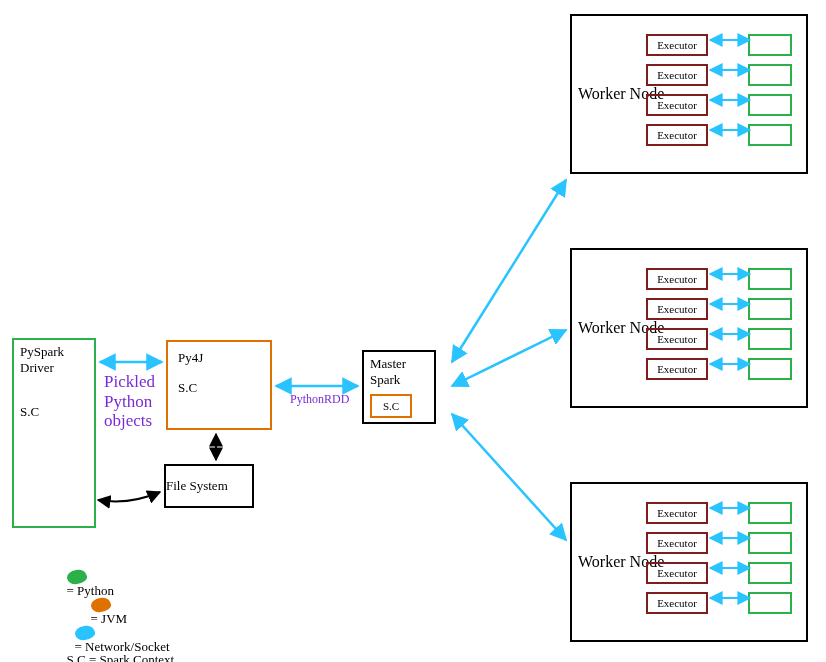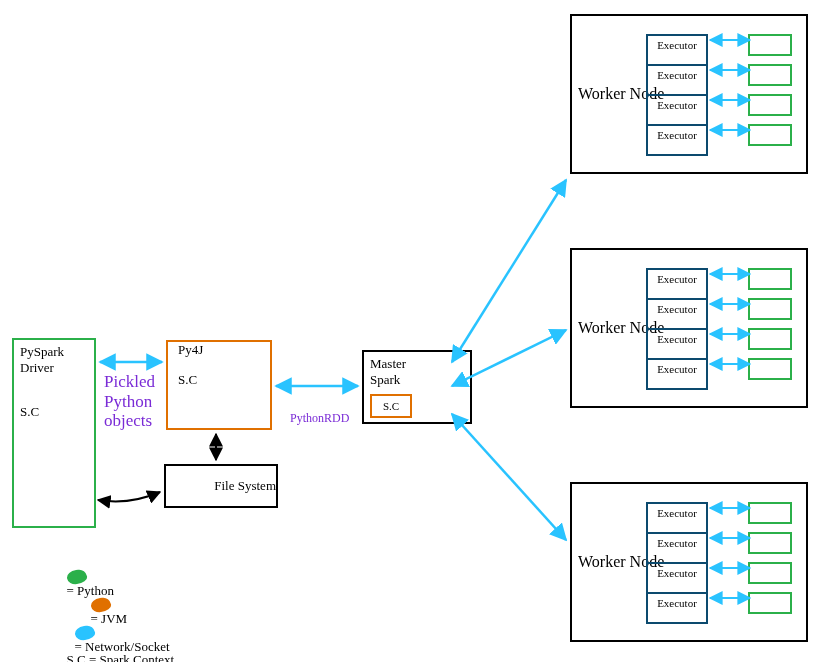--- a/index.html
+++ b/index.html
@@ -22,60 +22,60 @@
   .legend-blot {
     display: inline-block;
     width: 20px; height: 14px;
     border-radius: 50% 40% 55% 45% / 45% 55% 40% 50%;
     vertical-align: middle;
     margin-right: 8px;
     transform: rotate(-8deg);
   }
   svg.arrows { position: absolute; top: 0; left: 0; pointer-events: none; }
   .exec-row { position: relative; height: 26px; margin: 4px 0; }
-  .exec-box { position: absolute; width: 62px; height: 32px;
-              border: 2px solid #0c4a6e; font-size: 11px;
+  .exec-box { position: absolute; width: 62px; height: 22px;
+              border: 2px solid #7f1d1d; font-size: 11px;
               text-align: center; line-height: 18px; font-family: Liberation Serif, serif; }
   .py-box { position: absolute; width: 44px; height: 22px;
             border: 2px solid #2bb04a; right: 8px; }
   .worker-inner { position: absolute; left: 6px; top: 50%; transform: translateY(-50%);
                   font-size: 16px; line-height: 1.1; }
 </style>
 </head>
 <body>
 
 <div class="box green" style="left:12px; top:338px; width:84px; height:190px; padding:4px 6px;">
   <div>PySpark</div>
   <div>Driver</div>
   <div style="height:28px"></div>
   <div>S.C</div>
 </div>
 
-<div class="box orange" style="left:166px; top:340px; width:106px; height:90px; padding:0 10px;">
+<div class="box orange" style="left:166px; top:340px; width:106px; height:90px; padding:8px 10px;">
   <div>Py4J</div>
   <div style="height:14px"></div>
   <div>S.C</div>
 </div>
 
-<div class="box black" style="left:164px; top:464px; width:114px; height:44px; text-align:right; line-height:40px;">
+<div class="box black" style="left:164px; top:464px; width:90px; height:44px; text-align:left; line-height:40px;">
   <span>File System</span>
 </div>
 
-<div class="box black" style="left:362px; top:350px; width:110px; height:74px; padding:4px 6px;">
+<div class="box black" style="left:362px; top:350px; width:74px; height:74px; padding:4px 6px;">
   <div>Master</div>
   <div>Spark</div>
   <div class="box orange" style="position:absolute; left:6px; bottom:4px; width:42px; height:24px; text-align:center; line-height:20px; font-size:11px;">
     <span>S.C</span>
   </div>
 </div>
 
 <div class="label purple-text" style="left:104px; top:372px; font-size:17px;">Pickled
 Python
 objects</div>
-<div class="label purple-text" style="left:290px; top:412px; font-size:12px;">PythonRDD</div>
+<div class="label purple-text" style="left:290px; top:393px; font-size:12px;">PythonRDD</div>
 
 <div class="box black" style="left:570px; top:14px; width:238px; height:160px;">
   <div class="worker-inner">Worker
 Node</div>
   <div style="position:absolute; left:74px; top:14px; right:6px;">
     <div class="exec-row">
         <div class="exec-box"><span>Executor</span></div>
         <div class="py-box"></div>
       </div>
     <div class="exec-row">

